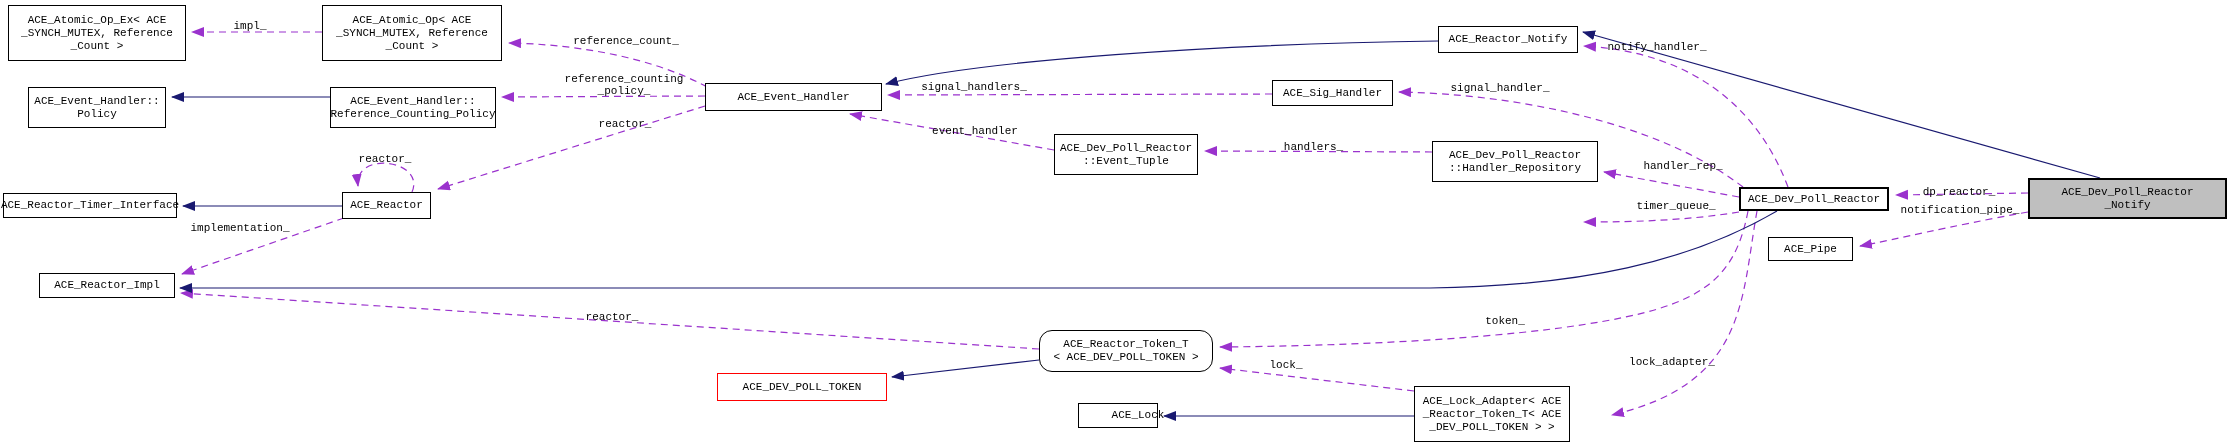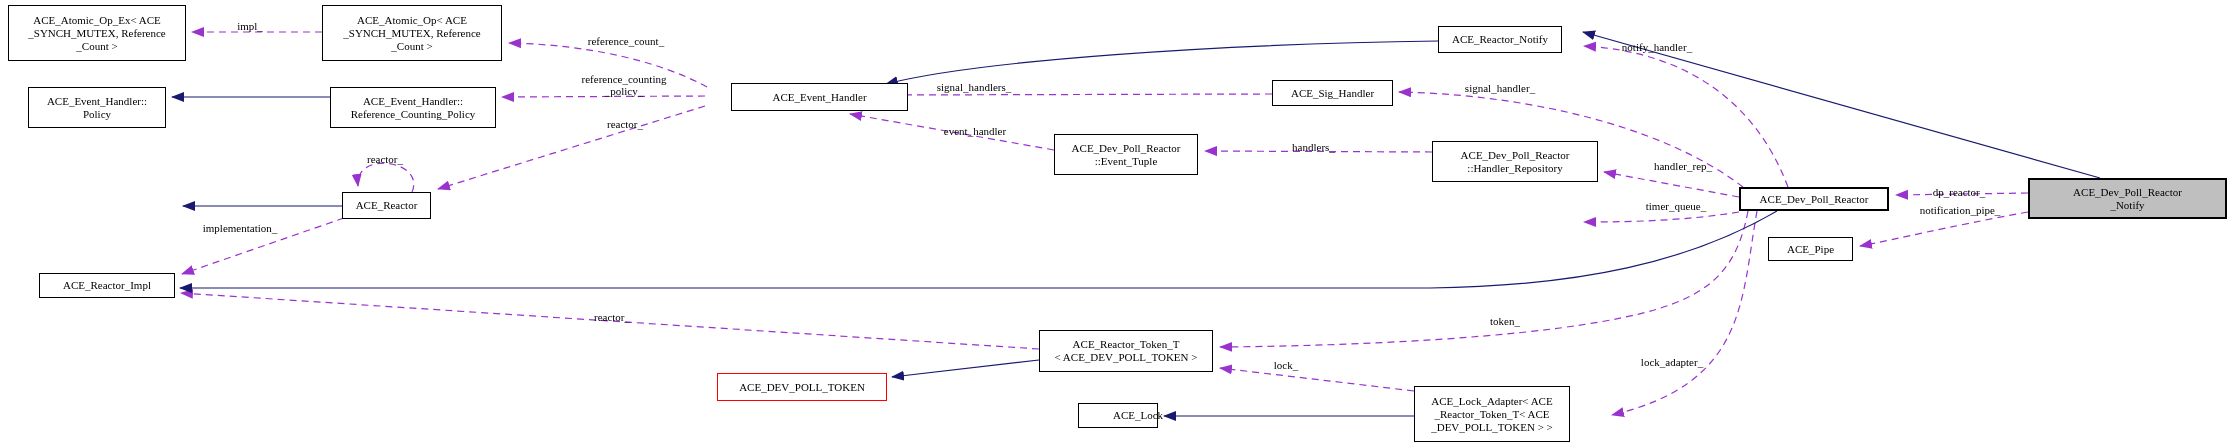--- a/index.html
+++ b/index.html
@@ -1,17 +1,17 @@
 <!DOCTYPE html>
 <html><head>
 <meta charset="utf-8">
 <style>
   html,body{margin:0;padding:0;background:#ffffff;}
   #canvas{position:relative;width:2232px;height:447px;background:#ffffff;overflow:hidden;
-          font-family:Liberation Serif, serif;}
+          font-family:Liberation Mono, monospace;}
   #edges{position:absolute;left:0;top:0;width:2232px;height:447px;}
   .edge{fill:none;stroke-width:1.2px;}
   .edge--dashed{stroke:#9a32cd;stroke-dasharray:7 5;}
   .edge--solid{stroke:#191970;}
   .node{position:absolute;box-sizing:border-box;background:#ffffff;border:1px solid #000000;
         display:flex;align-items:center;justify-content:center;text-align:center;
         font-size:11px;line-height:13px;color:#000000;white-space:pre-line;cursor:pointer;}
   .node--emph{border-width:2px;}
   .node--current{background:#bfbfbf;border-width:2px;cursor:default;}
   .node--red{border:1px solid #ff0000;}
@@ -65,34 +65,35 @@
   <div class="node" style="left:8px;top:5px;width:178px;height:56px;"><span>ACE_Atomic_Op_Ex&lt; ACE
 _SYNCH_MUTEX, Reference
 _Count &gt;</span></div>
   <div class="node" style="left:322px;top:5px;width:180px;height:56px;"><span>ACE_Atomic_Op&lt; ACE
 _SYNCH_MUTEX, Reference
 _Count &gt;</span></div>
   <div class="node" style="left:28px;top:87px;width:138px;height:41px;"><span>ACE_Event_Handler::
 Policy</span></div>
   <div class="node" style="left:330px;top:87px;width:166px;height:41px;"><span>ACE_Event_Handler::
 Reference_Counting_Policy</span></div>
-  <div class="node" style="left:731px;top:83px;width:177px;height:28px;"><span>ACE_Event_Handler</span></div>
-  <div class="node" style="left:1438px;top:26px;width:124px;height:27px;"><span>ACE_Reactor_Notify</span></div>
+  <div class="node" style="left:705px;top:83px;width:177px;height:28px;"><span>ACE_Event_Handler</span></div>
+  <div class="node" style="left:1438px;top:26px;width:140px;height:27px;"><span>ACE_Reactor_Notify</span></div>
   <div class="node" style="left:1272px;top:80px;width:121px;height:26px;"><span>ACE_Sig_Handler</span></div>
   <div class="node" style="left:1054px;top:134px;width:144px;height:41px;"><span>ACE_Dev_Poll_Reactor
 ::Event_Tuple</span></div>
   <div class="node" style="left:1432px;top:141px;width:166px;height:41px;"><span>ACE_Dev_Poll_Reactor
 ::Handler_Repository</span></div>
   <div class="node node--emph" style="left:1739px;top:187px;width:150px;height:24px;"><span>ACE_Dev_Poll_Reactor</span></div>
   <div class="node node--current" style="left:2028px;top:178px;width:199px;height:41px;"><span>ACE_Dev_Poll_Reactor
 _Notify</span></div>
   <div class="node" style="left:1768px;top:237px;width:85px;height:24px;"><span>ACE_Pipe</span></div>
+  <div class="node" style="left:3px;top:193px;width:174px;height:25px;"><span>ACE_Reactor_Timer_Interface</span></div>
   <div class="node" style="left:342px;top:192px;width:89px;height:27px;"><span>ACE_Reactor</span></div>
   <div class="node" style="left:39px;top:273px;width:136px;height:25px;"><span>ACE_Reactor_Impl</span></div>
-  <div class="node" style="left:1039px;top:330px;width:174px;height:42px;"><span>ACE_Reactor_Token_T
+  <div class="node" style="left:1039px;top:330px;width:174px;height:42px;border-radius:13px;"><span>ACE_Reactor_Token_T
 &lt; ACE_DEV_POLL_TOKEN &gt;</span></div>
   <div class="node node--red" style="left:717px;top:373px;width:170px;height:28px;"><span>ACE_DEV_POLL_TOKEN</span></div>
   <div class="node" style="left:1078px;top:403px;width:80px;height:25px;padding-left:40px;"><span>ACE_Lock</span></div>
   <div class="node" style="left:1414px;top:386px;width:156px;height:56px;"><span>ACE_Lock_Adapter&lt; ACE
 _Reactor_Token_T&lt; ACE
 _DEV_POLL_TOKEN &gt; &gt;</span></div>
 
   <div class="edge-label" style="left:250px;top:26px;">impl_</div>
   <div class="edge-label" style="left:626px;top:41px;">reference_count_</div>
   <div class="edge-label" style="left:624px;top:85px;">reference_counting

